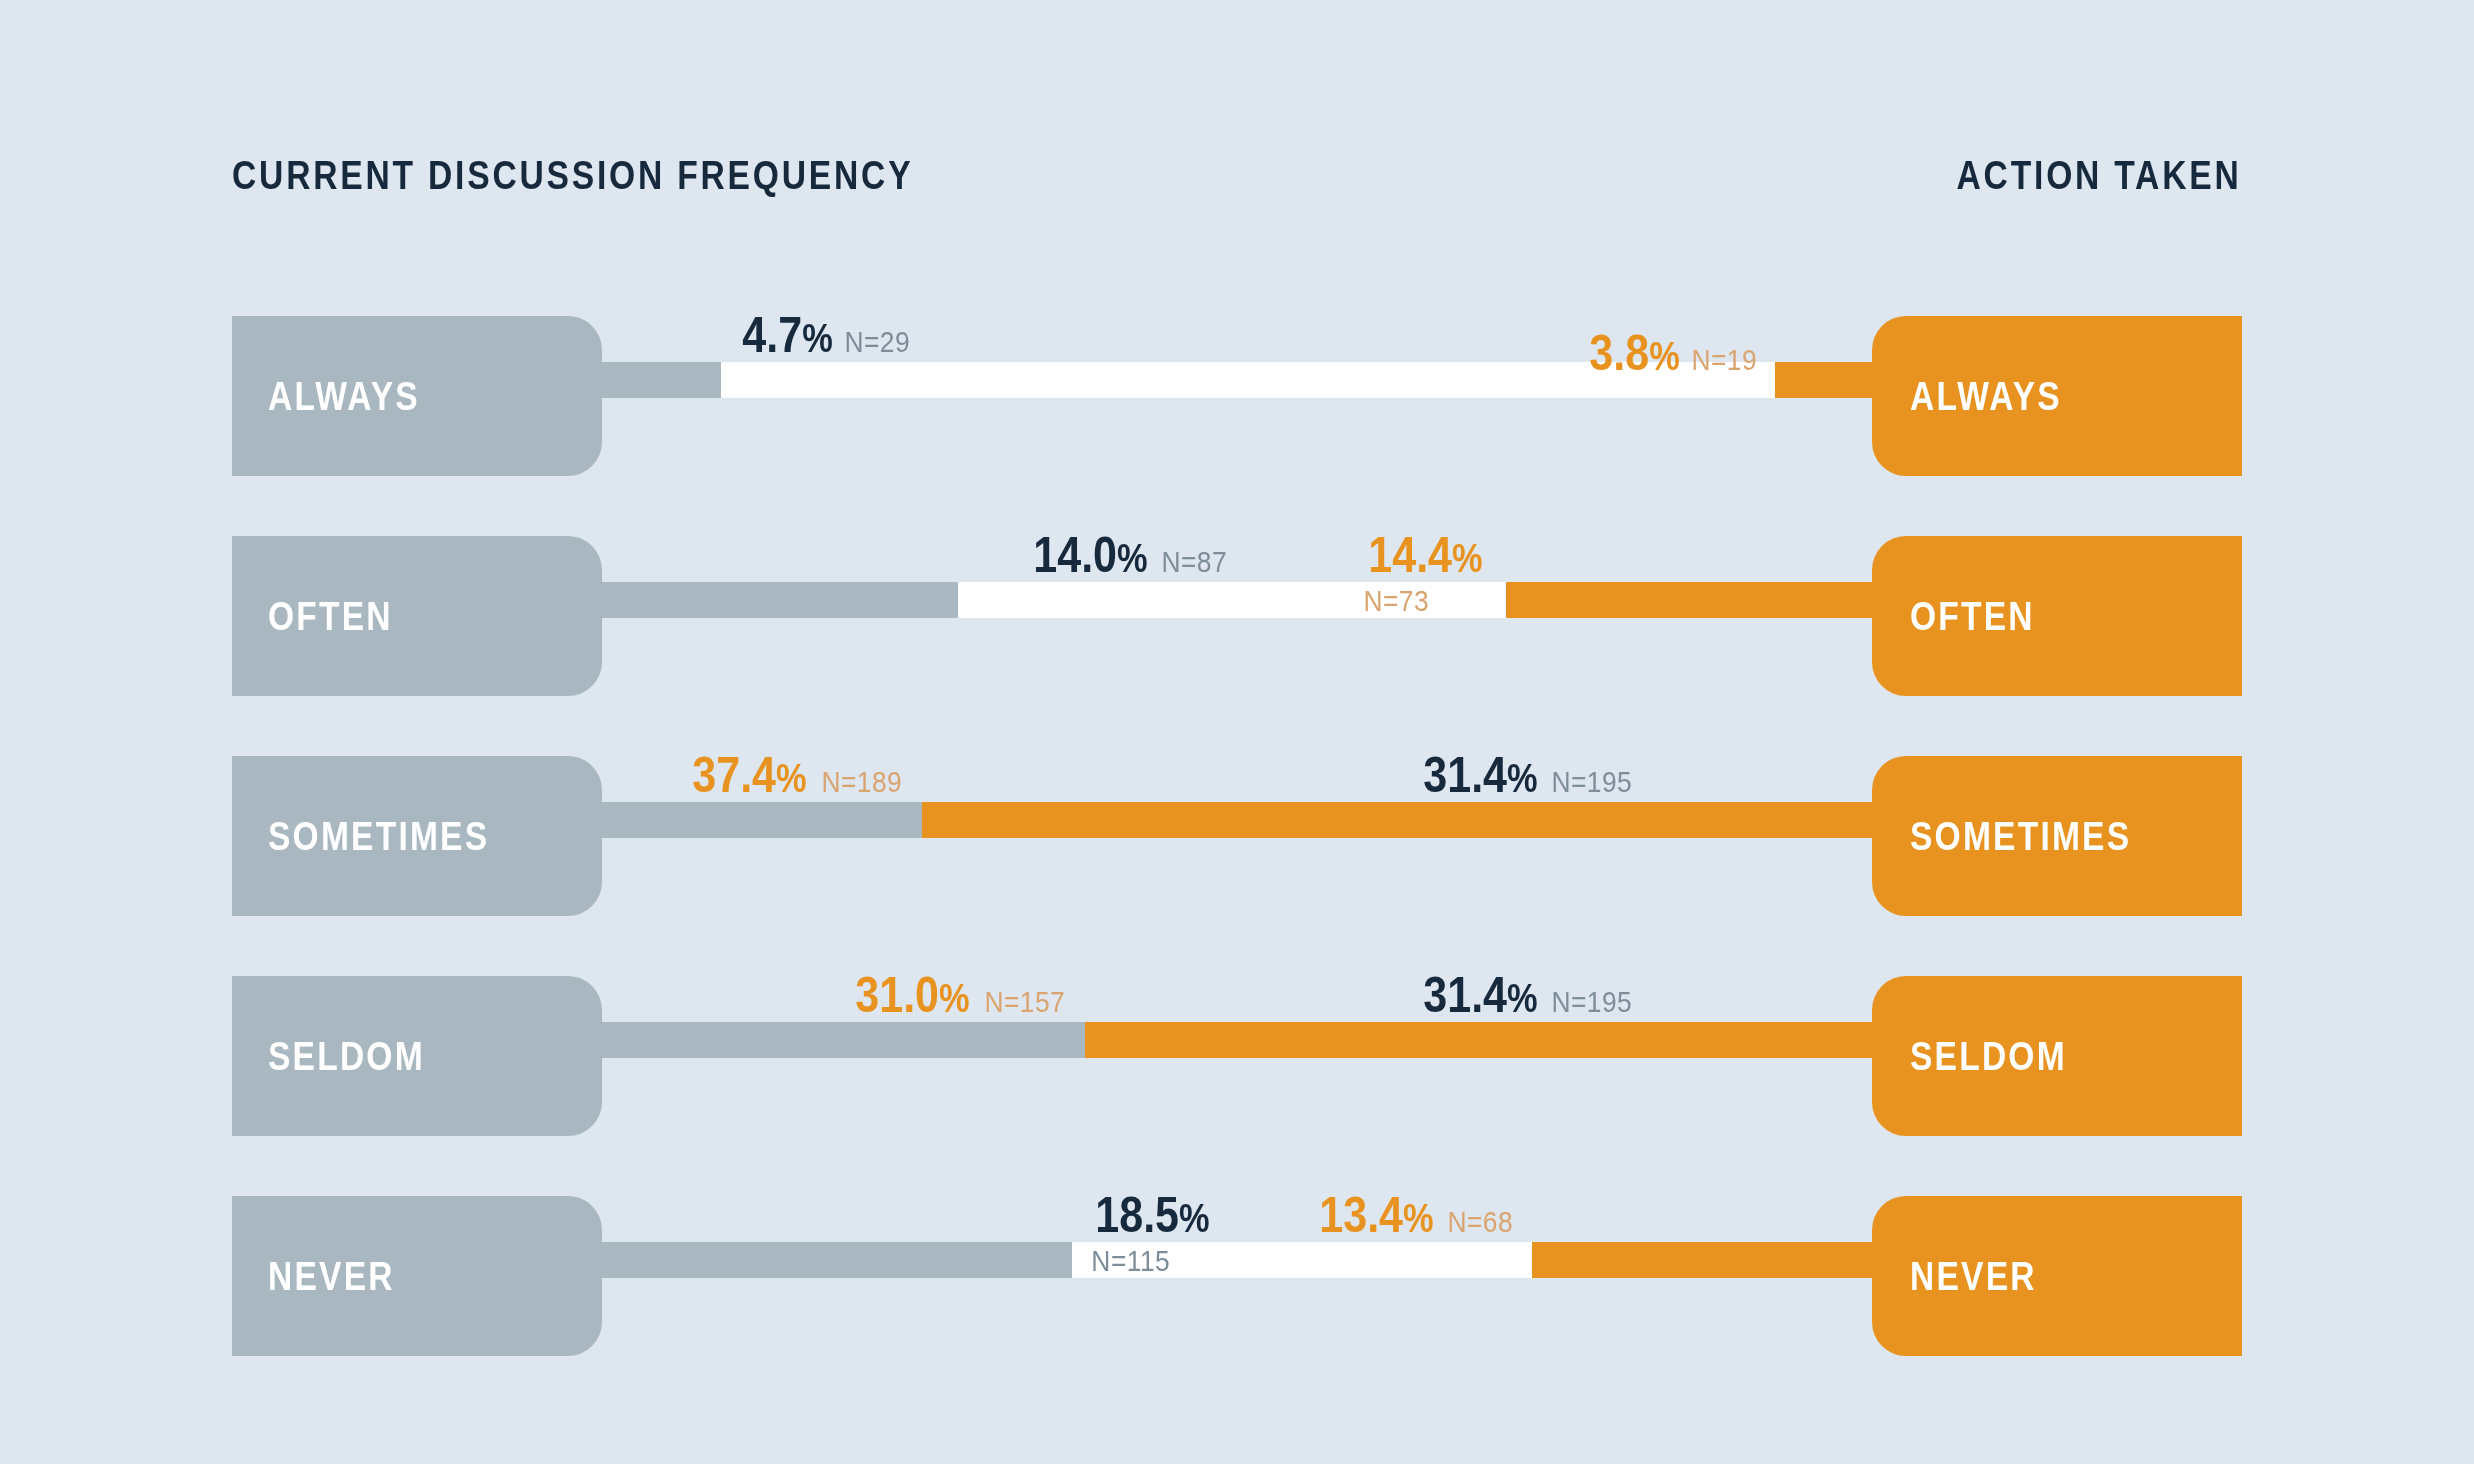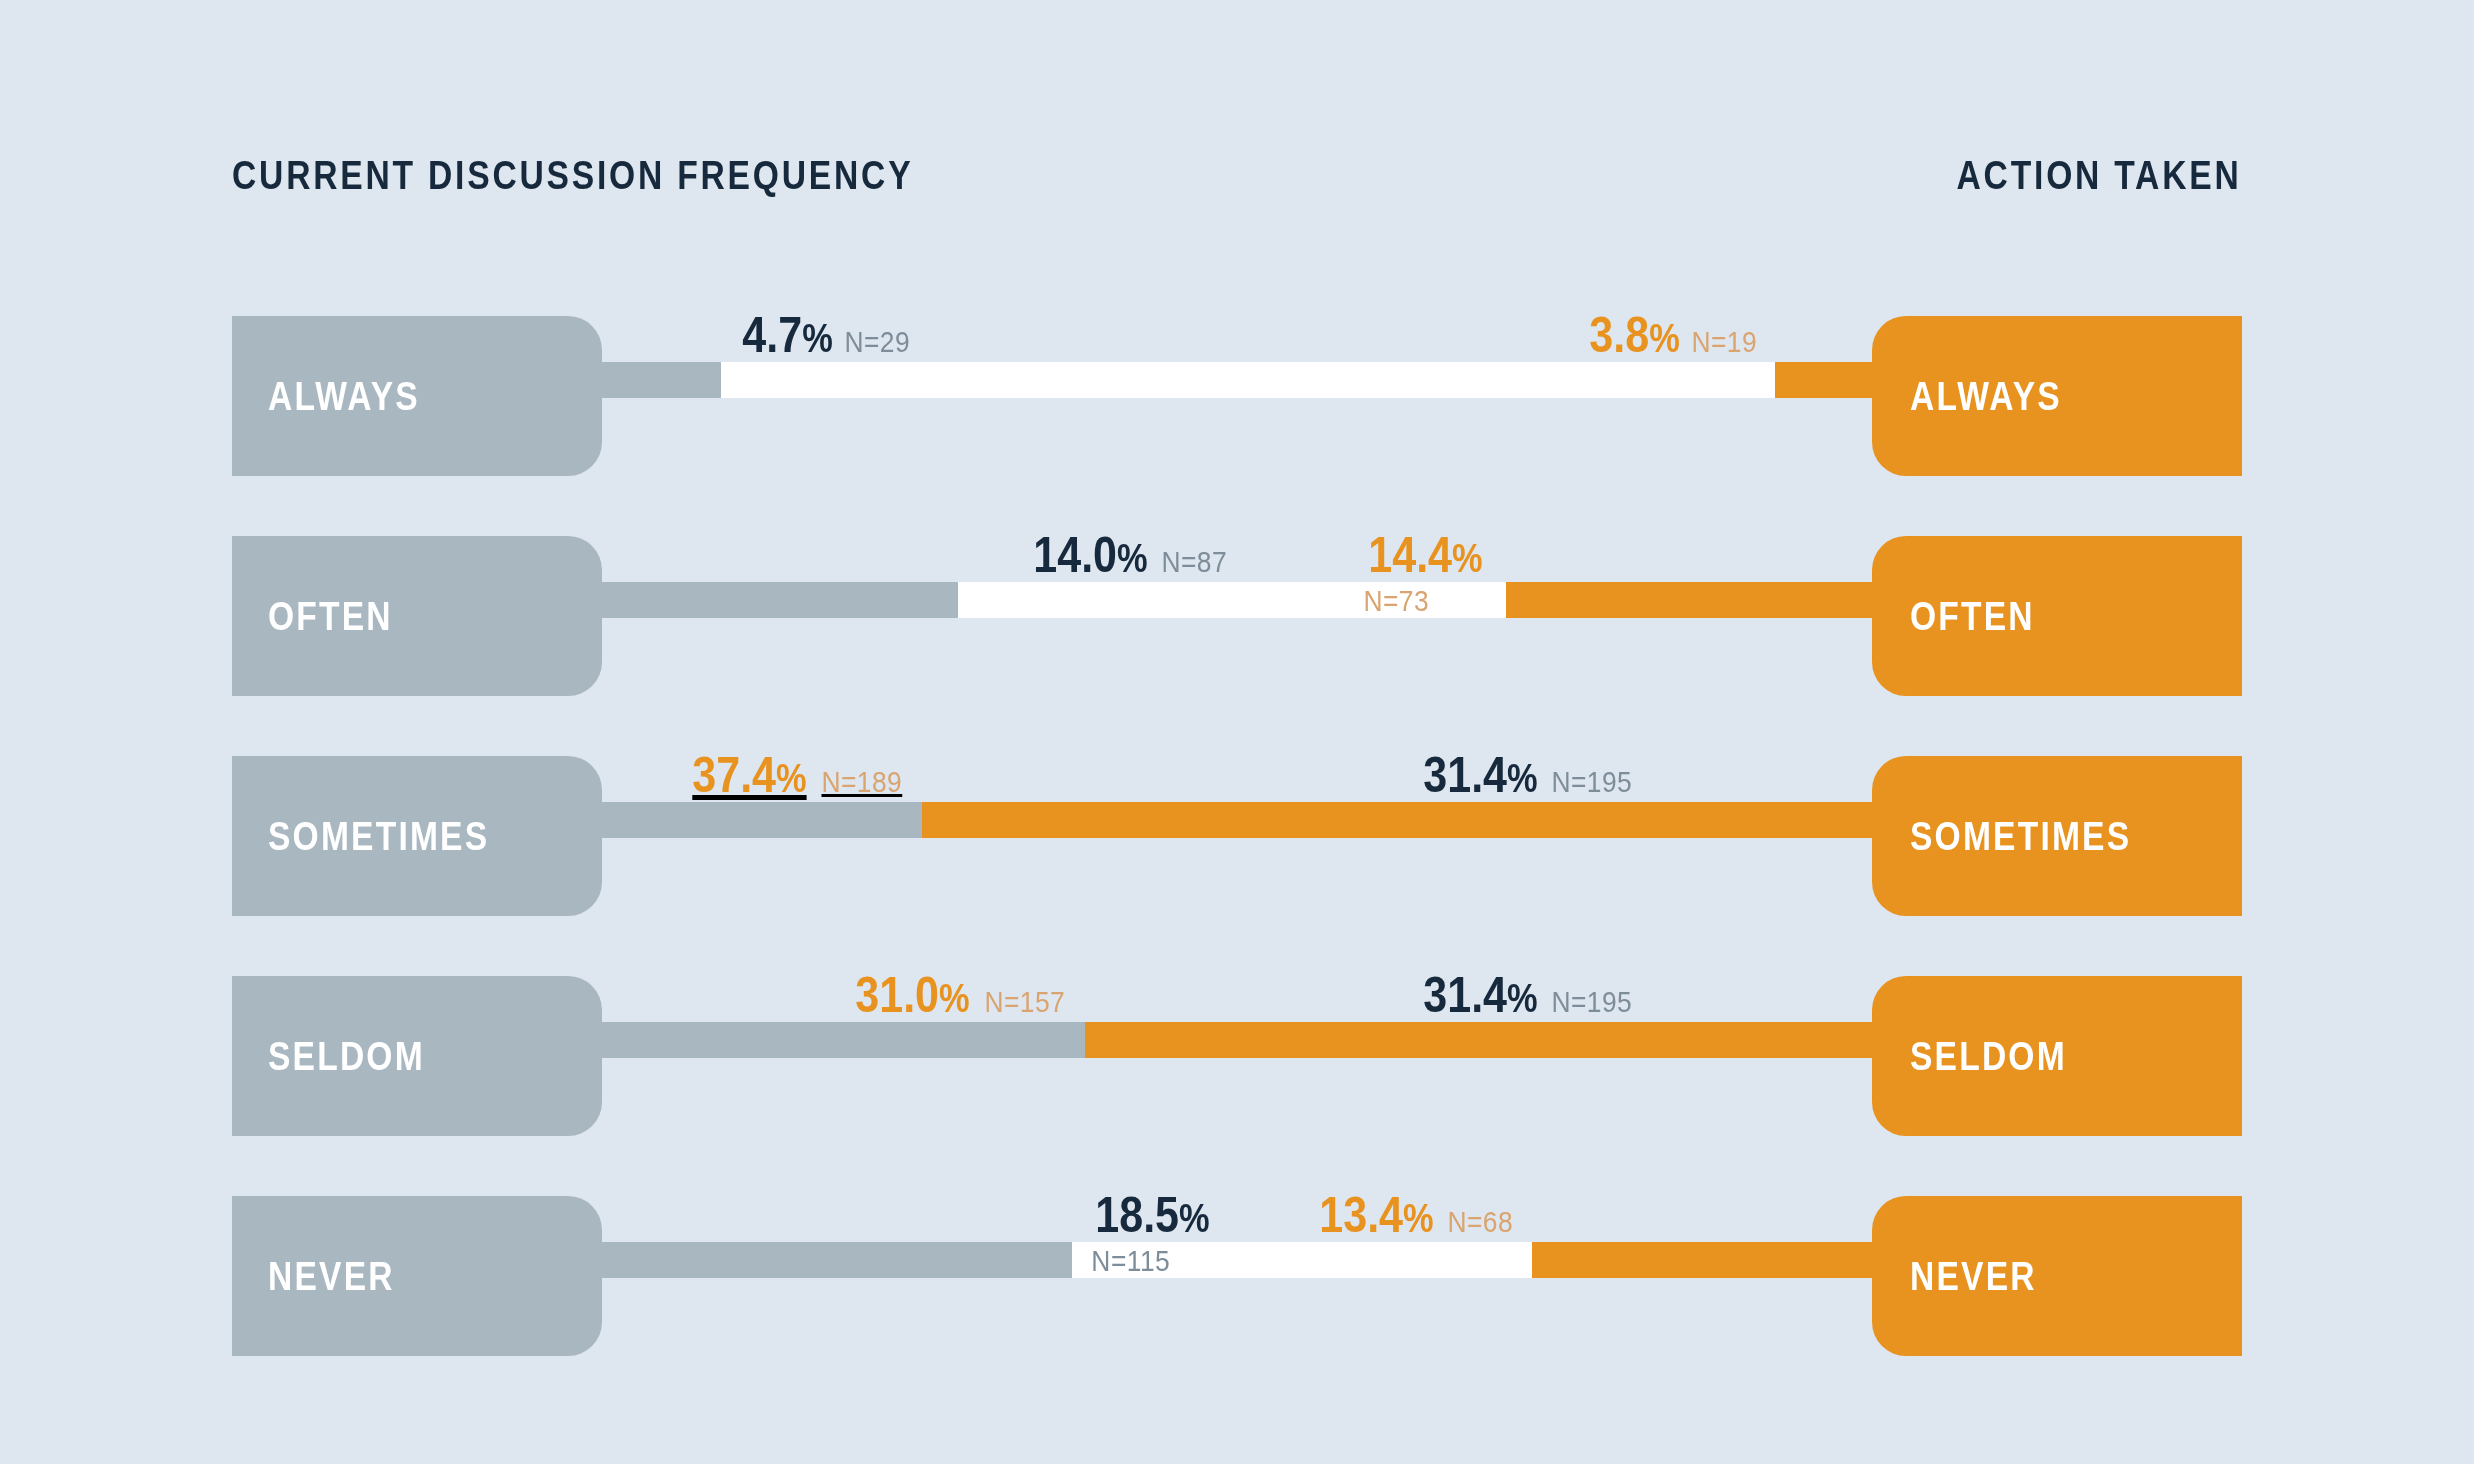--- a/index.html
+++ b/index.html
@@ -155,21 +155,21 @@
           <span class="pill-label">ALWAYS</span>
         </div>
         <div class="track">
           <div class="seg-left" style="width: 119.38px;"></div>
           <div class="seg-right" style="width: 96.52px;"></div>
         </div>
         <div class="val tone-gray" style="left: 735.38px;">
           <span class="pct">4.7<span class="sym">%</span></span>
           <span class="nval">N=29</span>
         </div>
-        <div class="val tone-orange" style="right: 712.52px;">
+        <div class="val tone-orange" style="right: 712.52px; margin-top: 18px;">
           <span class="pct">3.8<span class="sym">%</span></span>
           <span class="nval">N=19</span>
         </div>
       </div>
       <div class="row" style="top: 520px;">
         <div class="pill pill-left">
           <span class="pill-label">OFTEN</span>
         </div>
         <div class="pill pill-right">
           <span class="pill-label">OFTEN</span>
@@ -195,21 +195,21 @@
           <span class="pill-label">SOMETIMES</span>
         </div>
         <div class="track">
           <div class="seg-left" style="width: 797.56px;"></div>
           <div class="seg-right" style="width: 949.96px;"></div>
         </div>
         <div class="val tone-gray" style="left: 1413.56px;">
           <span class="pct">31.4<span class="sym">%</span></span>
           <span class="nval">N=195</span>
         </div>
-        <div class="val tone-orange" style="right: 1565.96px; text-decoration: underline;">
+        <div class="val tone-orange" style="right: 1565.96px;">
           <span class="pct">37.4<span class="sym">%</span></span>
           <span class="nval">N=189</span>
         </div>
       </div>
       <div class="row" style="top: 960px;">
         <div class="pill pill-left">
           <span class="pill-label">SELDOM</span>
         </div>
         <div class="pill pill-right">
           <span class="pill-label">SELDOM</span>

